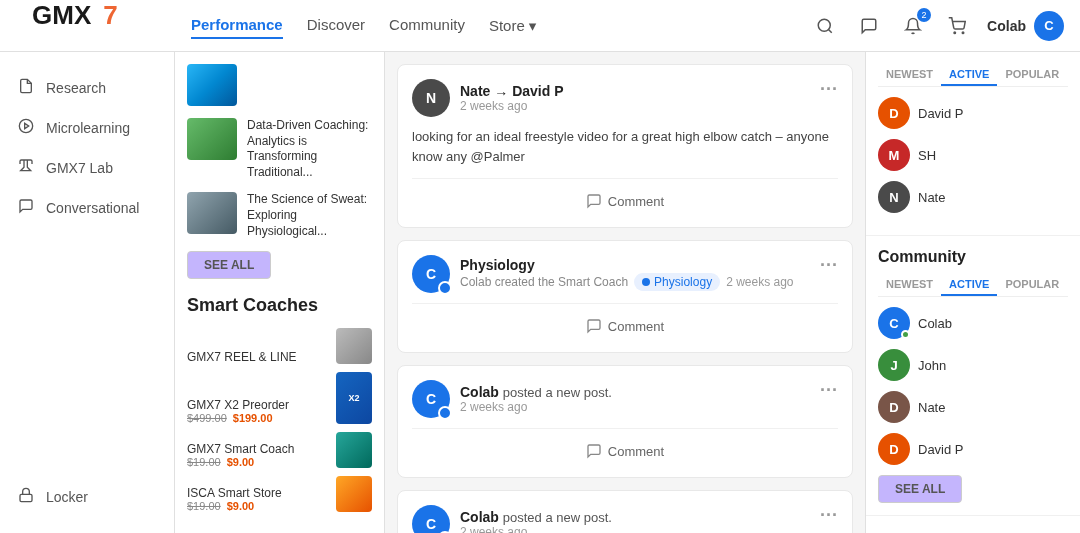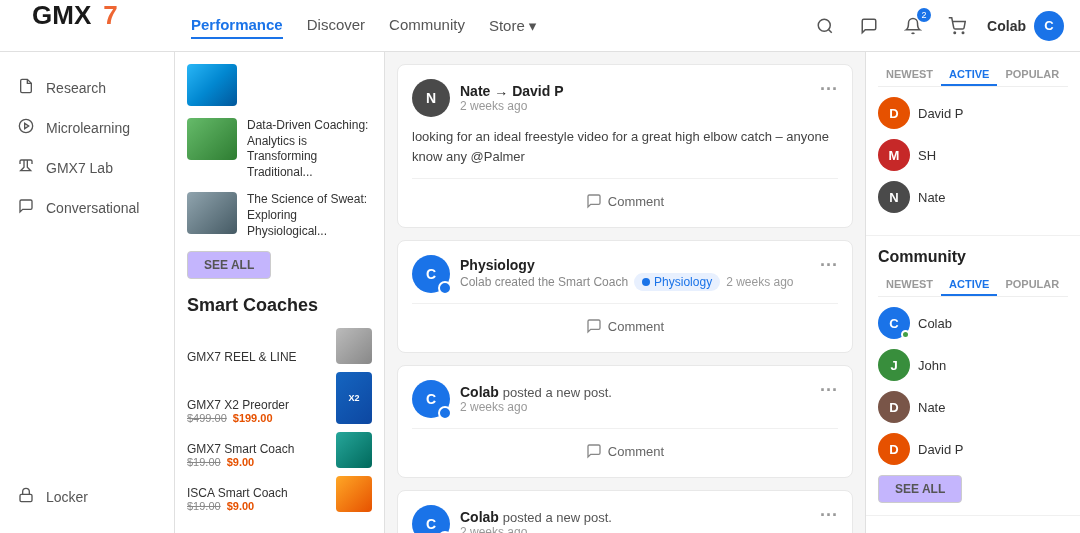--- a/index.html
+++ b/index.html
@@ -377,21 +377,21 @@
             <div class="coach-prices">
               <span class="price-original">$19.00</span>
               <span class="price-sale">$9.00</span>
             </div>
           </div>
           <div class="coach-smart"></div>
         </div>
 
         <div class="coach-item">
           <div class="coach-left-info">
-            <div class="coach-name">ISCA Smart Coach</div>
+            <div class="coach-name">ISCA Smart Store</div>
             <div class="coach-prices">
               <span class="price-original">$19.00</span>
               <span class="price-sale">$9.00</span>
             </div>
           </div>
           <div class="coach-isca"></div>
         </div>
       </div>
     </div>
 

